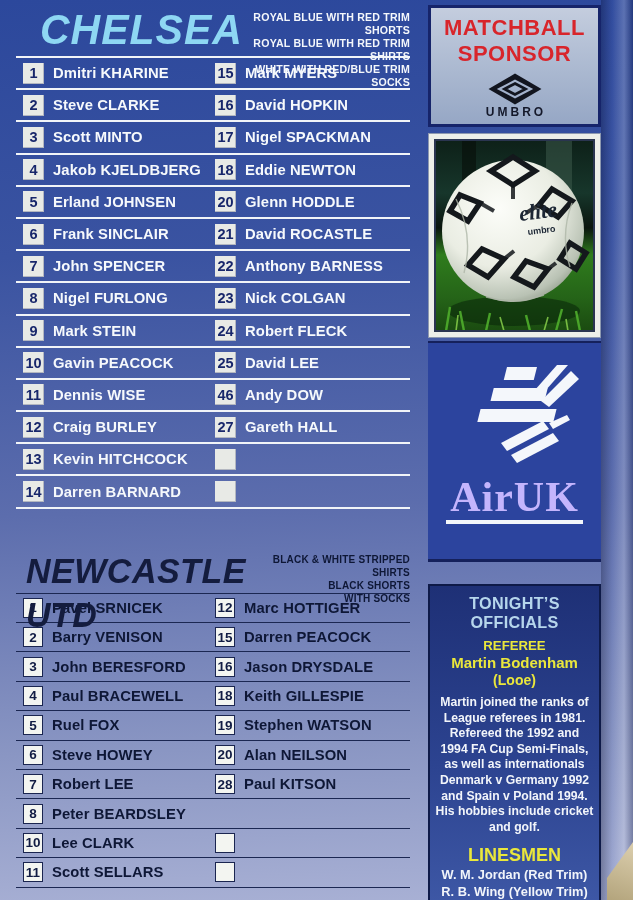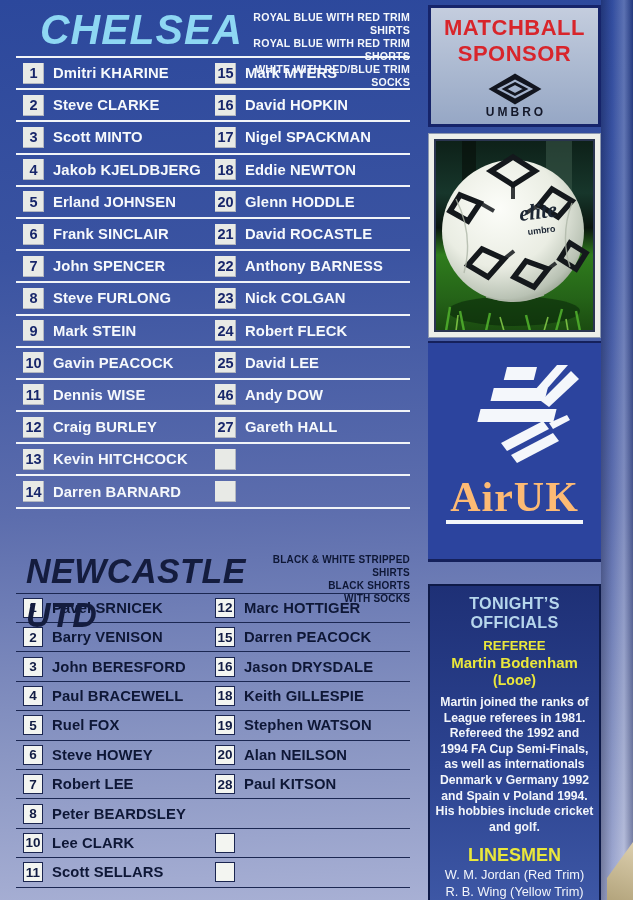--- a/index.html
+++ b/index.html
@@ -47,46 +47,46 @@
     background:linear-gradient(180deg,#c4cdde 0%,#aab8d0 55%,#96a7c5 100%);text-align:center;}
   .sponsor-title{margin-top:7px;font-weight:800;font-size:22px;line-height:26px;color:#d8252b;letter-spacing:.5px;}
   .umbro-logo{display:block;margin:6px auto 0;}
   .umbro-word{font-weight:800;font-size:12px;letter-spacing:3px;color:#14182a;margin-top:0;text-indent:3px;}
 
   .ball-photo{top:133px;height:205px;background:#edefe9;padding:5px;border:1px solid #8d99b0;}
   .ball-photo svg{display:block;}
 
   .airuk-panel{top:341px;height:221px;background:#2c449e;border-top:2px solid #15215c;border-bottom:3px solid #15215c;
     display:flex;flex-direction:column;align-items:center;}
-  .airuk-word{font-family:"Liberation Serif",serif;font-weight:700;font-size:42px;line-height:44px;color:#fdba74;
+  .airuk-word{font-family:"Liberation Serif",serif;font-weight:700;font-size:42px;line-height:44px;color:#c4b5fd;
     border-bottom:4px solid #f4f7fb;padding:0 4px 1px;margin-top:4px;letter-spacing:1px;}
 
   .officials-panel{top:584px;height:326px;background:linear-gradient(180deg,#1e3076 0%,#2c4390 55%,#3e58a6 100%);
     border:2px solid #0e1a48;text-align:center;color:#f2f5fa;padding:8px 5px 0;}
   .off-title{font-weight:800;font-size:16.2px;letter-spacing:.3px;color:#b6d6ec;}
   .off-yellow{color:#eae73b;font-weight:800;}
   .off-ref-head{font-size:13.2px;margin-top:6px;}
   .off-ref-name{font-size:15px;margin-top:1px;}
   .off-ref-town{font-size:14px;margin-top:1px;}
   .off-bio{font-weight:700;font-size:12.2px;line-height:15.6px;margin-top:7px;color:#f2f5fa;}
   .off-sub-head{font-size:18px;margin-top:10px;}
-  .off-line{font-weight:400;font-size:12.8px;line-height:16px;margin-top:1px;}
+  .off-line{font-weight:700;font-size:12.8px;line-height:16px;margin-top:1px;}
 </style>
 </head>
 <body>
 
 <div class="page">
 
   <div class="left-col">
 
     <div class="team-header chelsea-header">
       <div class="chelsea-title">CHELSEA</div>
       <div class="kit-lines">
+        <div>ROYAL BLUE WITH RED TRIM SHORTS</div>
         <div>ROYAL BLUE WITH RED TRIM SHIRTS</div>
-        <div>ROYAL BLUE WITH RED TRIM SHORTS</div>
         <div>WHITE WITH RED/BLUE TRIM SOCKS</div>
       </div>
     </div>
 
     <div class="roster light" id="chelsea-roster">
         <div class="row">
           <div class="cell cell-l">
             <span class="badge">1</span>
             <span class="pname">Dmitri KHARINE</span>
           </div>
@@ -151,21 +151,21 @@
             <span class="pname">John SPENCER</span>
           </div>
           <div class="cell cell-r">
             <span class="badge">22</span>
             <span class="pname">Anthony BARNESS</span>
           </div>
         </div>
         <div class="row">
           <div class="cell cell-l">
             <span class="badge">8</span>
-            <span class="pname">Steve FURLONG</span>
+            <span class="pname">Nigel FURLONG</span>
           </div>
           <div class="cell cell-r">
             <span class="badge">23</span>
             <span class="pname">Nick COLGAN</span>
           </div>
         </div>
         <div class="row">
           <div class="cell cell-l">
             <span class="badge">9</span>
             <span class="pname">Mark STEIN</span>

